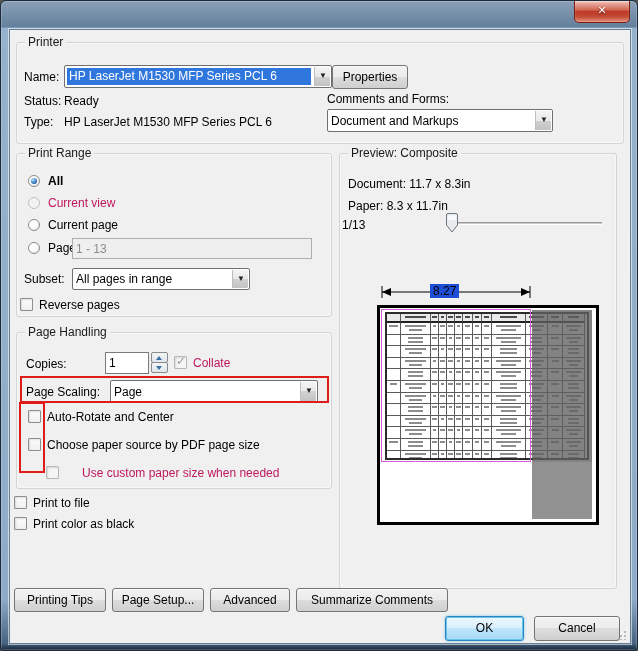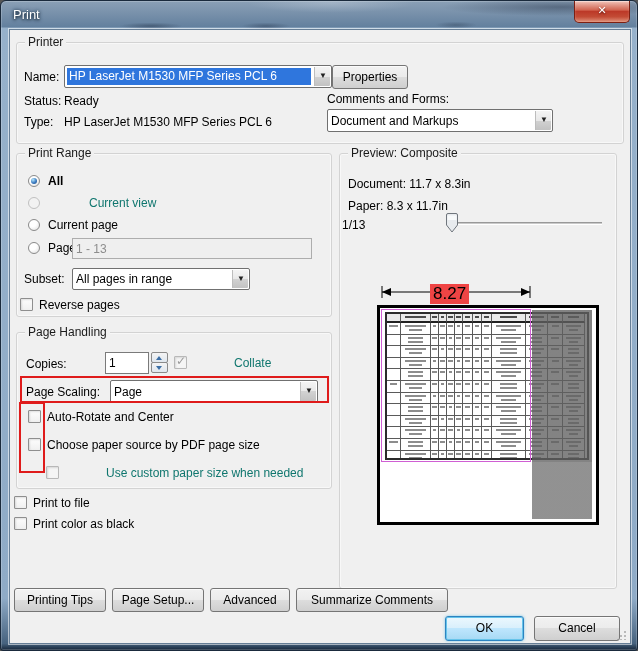--- a/index.html
+++ b/index.html
@@ -24,21 +24,21 @@
     box-shadow:0 1px 0 rgba(255,255,255,.35) inset,0 0 2px rgba(255,255,255,.3) inset;cursor:pointer;}
   .close-x{position:absolute;left:0;right:0;top:3px;text-align:center;color:#fff;
     font-size:11px;font-weight:bold;text-shadow:0 1px 2px #5e120a;}
   .client{position:absolute;left:8px;top:28px;width:622px;height:615px;background:#f0f0f0;
     border:1px solid #667e96;box-shadow:0 0 0 1px rgba(255,255,255,.55);}
   .groupbox{position:absolute;border:1px solid #d3d3d3;border-radius:3px;
     box-shadow:0 0 0 1px rgba(255,255,255,.55) inset;}
   .group-label{position:absolute;top:-8px;left:8px;background:#f0f0f0;padding:0 3px;
     font-size:12px;color:#1a1a1a;white-space:nowrap;}
   .lbl{position:absolute;font-size:12px;color:#000;white-space:nowrap;}
-  .lbl.dis{color:#0f766e;margin-left:41px;}
+  .lbl.dis{color:#be185d;}
   .combo{position:absolute;background:#fff;border:1px solid #707070;border-radius:2px;}
   .combo .val{position:absolute;left:3px;right:20px;top:3px;font-size:12px;color:#000;
     white-space:nowrap;overflow:hidden;}
   .combo .val.sel{left:2px;top:2px;bottom:2px;background:var(--selection-blue,#2f76dd);
     color:#fff;padding:1px 2px;}
   .combo .arrowzone{position:absolute;right:1px;top:1px;bottom:1px;width:16px;
     background:linear-gradient(180deg,#f4f4f4,#e8e8e8 50%,#d2d2d2 50%,#c2c2c2);
     border-left:1px solid #bdbdbd;border-radius:0 1px 1px 0;}
   .combo .arrowzone span{position:absolute;left:4px;top:4px;font-size:8px;color:#222;}
   .btn{position:absolute;font-size:12px;color:#000;text-align:center;
@@ -74,37 +74,34 @@
     background:#c9c9c9;}
   .preview-page{position:absolute;background:#fff;border:3px solid #000;}
   .ptable{position:absolute;display:grid;border:2px solid #2b2b2b;background:#fff;overflow:hidden;}
   .ptable .pcell{border-right:1px solid #5a5a5a;border-bottom:1px solid #5a5a5a;overflow:hidden;}
   .ptable .phead{border-bottom:2px solid #222;background:#e9e9e9;}
   .ptable .ink{display:block;height:2px;background:#8d8d8d;margin:2px auto 0;}
   .ptable .ink.dark{background:#4a4a4a;}
   .magenta-rect{position:absolute;border:1px solid var(--preview-magenta,#cf5fd3);z-index:3;}
   .gray-overlay{position:absolute;z-index:2;
     background:linear-gradient(180deg,rgba(96,96,96,.78) 0 152px,rgba(142,142,142,.97) 152px);}
-  .dim-text{position:absolute;background:#ef4444;font-size:17px;color:#000;padding:0 3px;z-index:2;}
+  .dim-text{position:absolute;background:#1d4ed8;font-size:12px;color:#000;padding:0 3px;z-index:2;}
   .grip{position:absolute;right:3px;bottom:3px;width:10px;height:10px;
     background:
      radial-gradient(circle 1px at 8px 2px,#9a9a9a 70%,transparent 72%),
      radial-gradient(circle 1px at 8px 6px,#9a9a9a 70%,transparent 72%),
      radial-gradient(circle 1px at 4px 6px,#9a9a9a 70%,transparent 72%),
      radial-gradient(circle 1px at 8px 10px,#9a9a9a 70%,transparent 72%),
      radial-gradient(circle 1px at 4px 10px,#9a9a9a 70%,transparent 72%),
      radial-gradient(circle 1px at 0px 10px,#9a9a9a 70%,transparent 72%);}
 </style>
 </head>
 <body>
 
 <div class="window">
-  <div class="titlebar">
-    <span class="title-text">Print</span>
-  </div>
   <div class="close-btn">
     <span class="close-x">✕</span>
   </div>
 
   <div class="client">
 
     <div class="groupbox" style="left:6px;top:12px;width:608px;height:102px;">
       <span class="group-label">Printer</span>
     </div>
     <span class="lbl" style="left:14px;top:40px;">Name:</span>
@@ -177,21 +174,21 @@
       <span class="arrowzone">
           <span>▼</span>
         </span>
     </div>
 
     <span class="checkbox" style="left:18px;top:380px;"></span>
     <span class="lbl" style="left:37px;top:380px;">Auto-Rotate and Center</span>
     <span class="checkbox" style="left:18px;top:408px;"></span>
     <span class="lbl" style="left:37px;top:408px;">Choose paper source by PDF page size</span>
     <span class="checkbox dis" style="left:36px;top:436px;"></span>
-    <span class="lbl dis" style="left:55px;top:436px;">Use custom paper size when needed</span>
+    <span class="lbl dis" style="left:72px;top:436px;">Use custom paper size when needed</span>
 
     <div class="annotation" style="left:10px;top:346px;width:309px;height:27px;"></div>
     <div class="annotation" style="left:9px;top:372px;width:26px;height:71px;"></div>
 
     <span class="checkbox" style="left:4px;top:466px;"></span>
     <span class="lbl" style="left:23px;top:466px;">Print to file</span>
     <span class="checkbox" style="left:4px;top:487px;"></span>
     <span class="lbl" style="left:23px;top:487px;">Print color as black</span>
 
     <div class="groupbox" style="left:329px;top:123px;width:278px;height:436px;">

